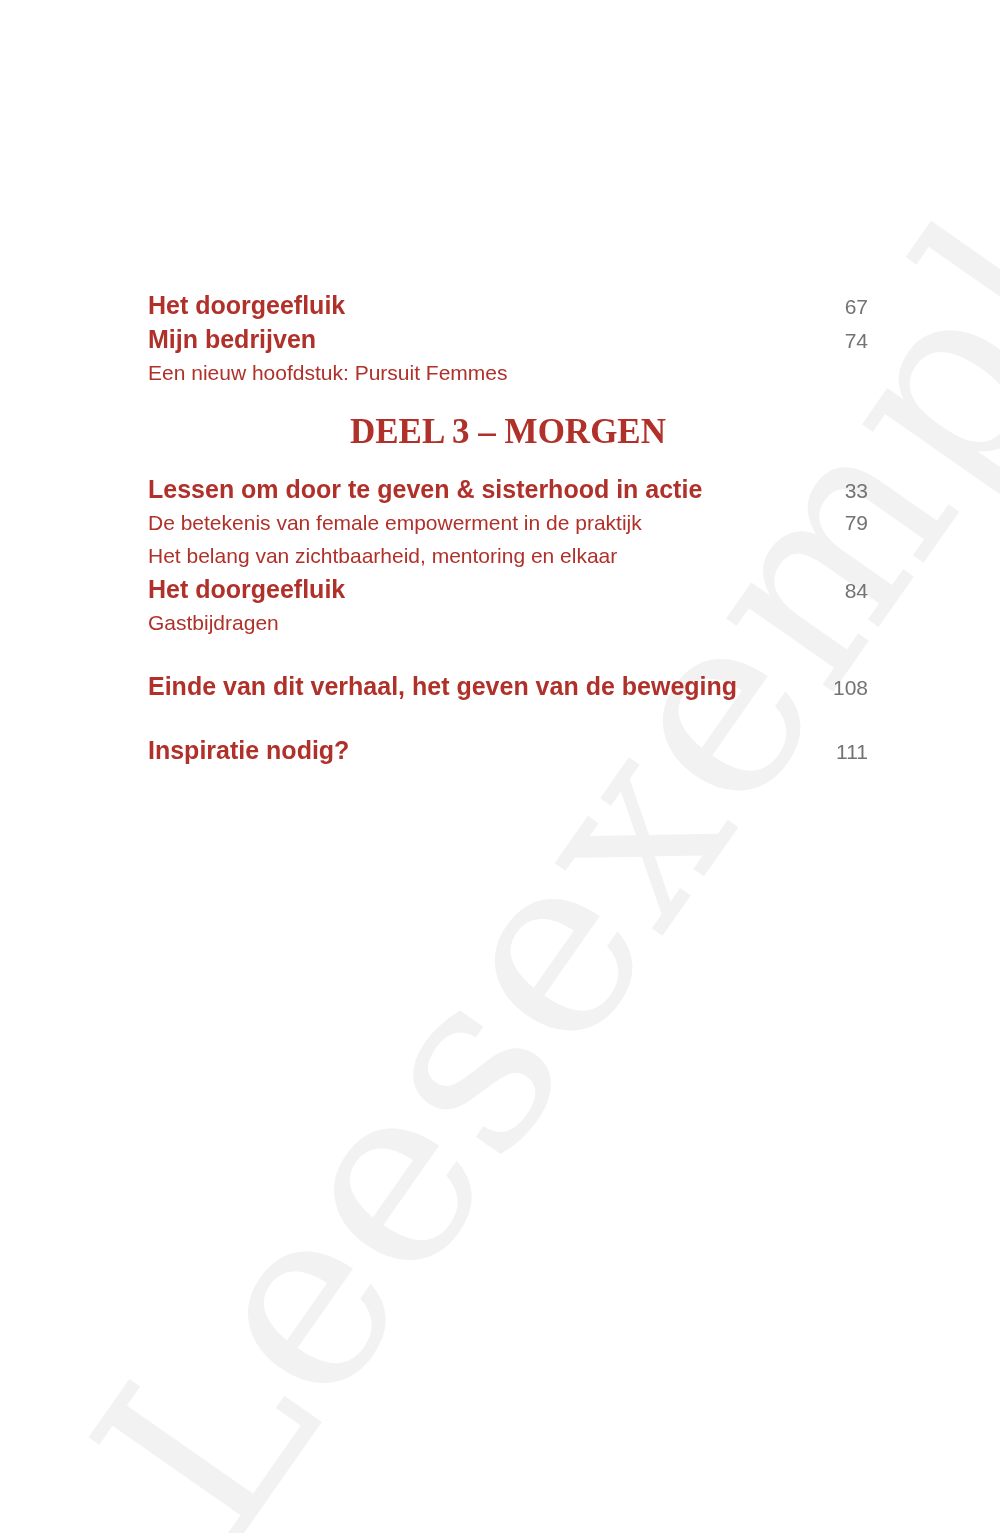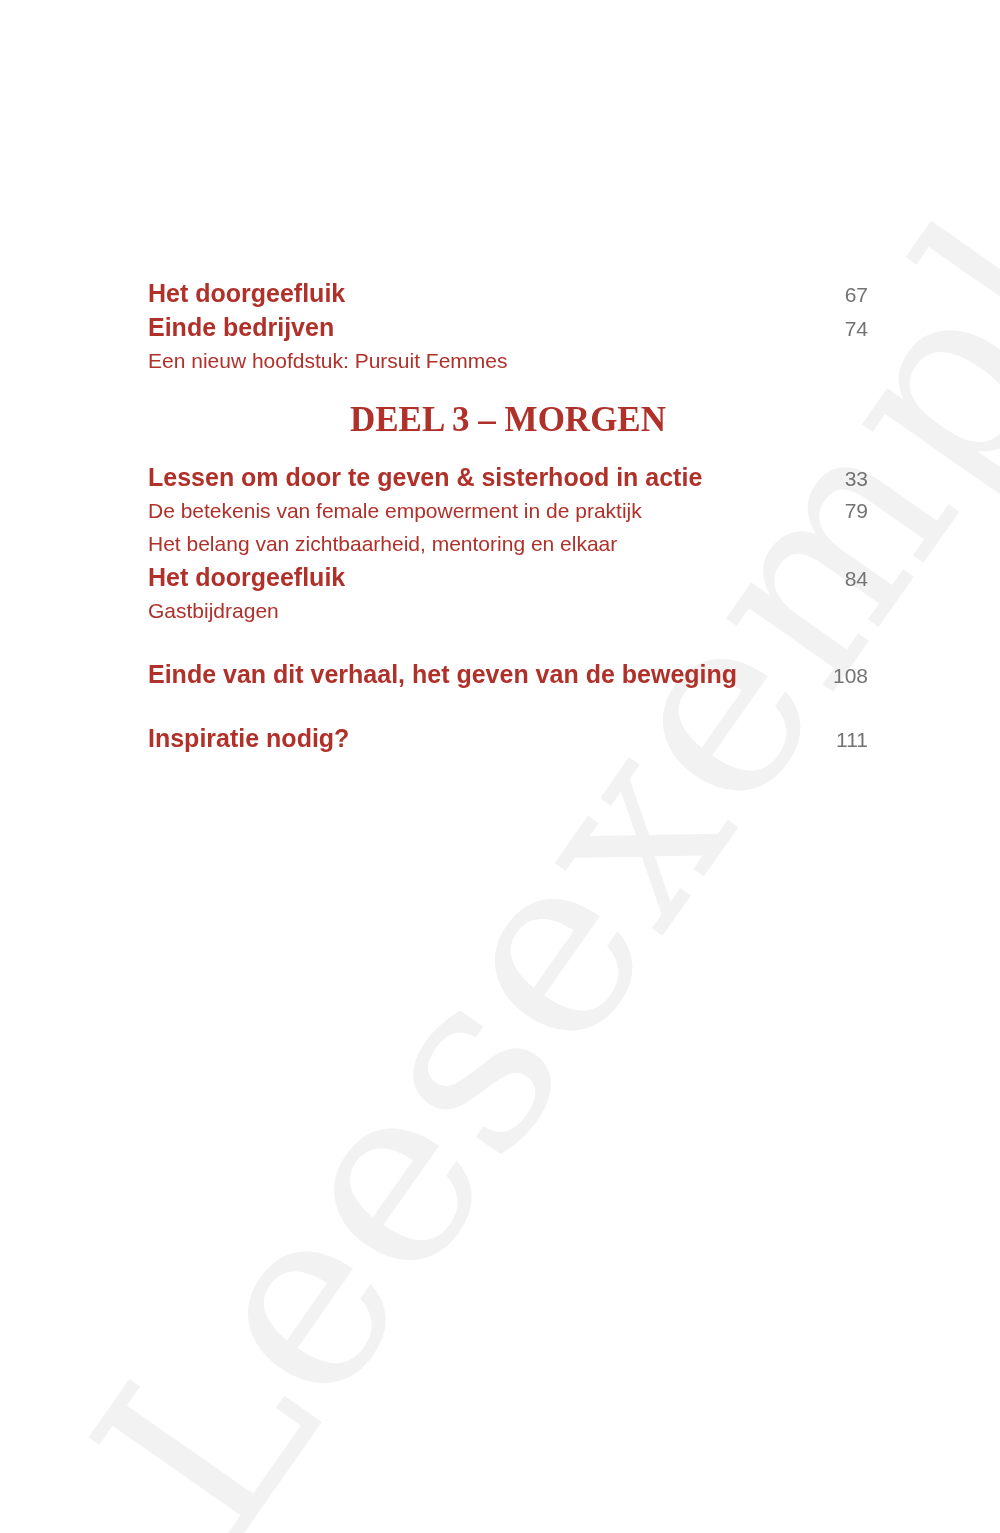--- a/index.html
+++ b/index.html
@@ -16,21 +16,21 @@
     font-size: 250px;
     color: #f2f2f2;
     transform: rotate(-55deg);
     transform-origin: 0 0;
     white-space: nowrap;
     z-index: 0;
     letter-spacing: 2px;
     top: 1420px;
     left: 40px;
   }
-  .toc { position: absolute; left: 148px; width: 720px; top: 276px; z-index: 1; }
+  .toc { position: absolute; left: 148px; width: 720px; top: 288px; z-index: 1; }
   .row { display: flex; justify-content: space-between; align-items: baseline; }
   .row .num { font-size: 21px; font-weight: normal; color: #737373; }
   .h1 { font-size: 25px; font-weight: bold; height: 34px; line-height: 34px; }
   .h2 { font-size: 21px; font-weight: normal; height: 33px; line-height: 33px; }
   .section {
     text-align: center;
     font-family: "Liberation Serif", serif;
     font-weight: bold;
     font-size: 35px;
     height: 80px; line-height: 80px;
@@ -42,21 +42,21 @@
 <body>
 
 <div class="watermark">Leesexemplaar</div>
 
 <div class="toc">
   <div class="row h1">
     <span>Het doorgeefluik</span>
     <span class="num">67</span>
   </div>
   <div class="row h1">
-    <span>Einde bedrijven</span>
+    <span>Mijn bedrijven</span>
     <span class="num">74</span>
   </div>
   <div class="row h2">
     <span>Een nieuw hoofdstuk: Pursuit Femmes</span>
   </div>
 
   <div class="section">DEEL 3 – MORGEN</div>
 
   <div class="row h1">
     <span>Lessen om door te geven &amp; sisterhood in actie</span>

